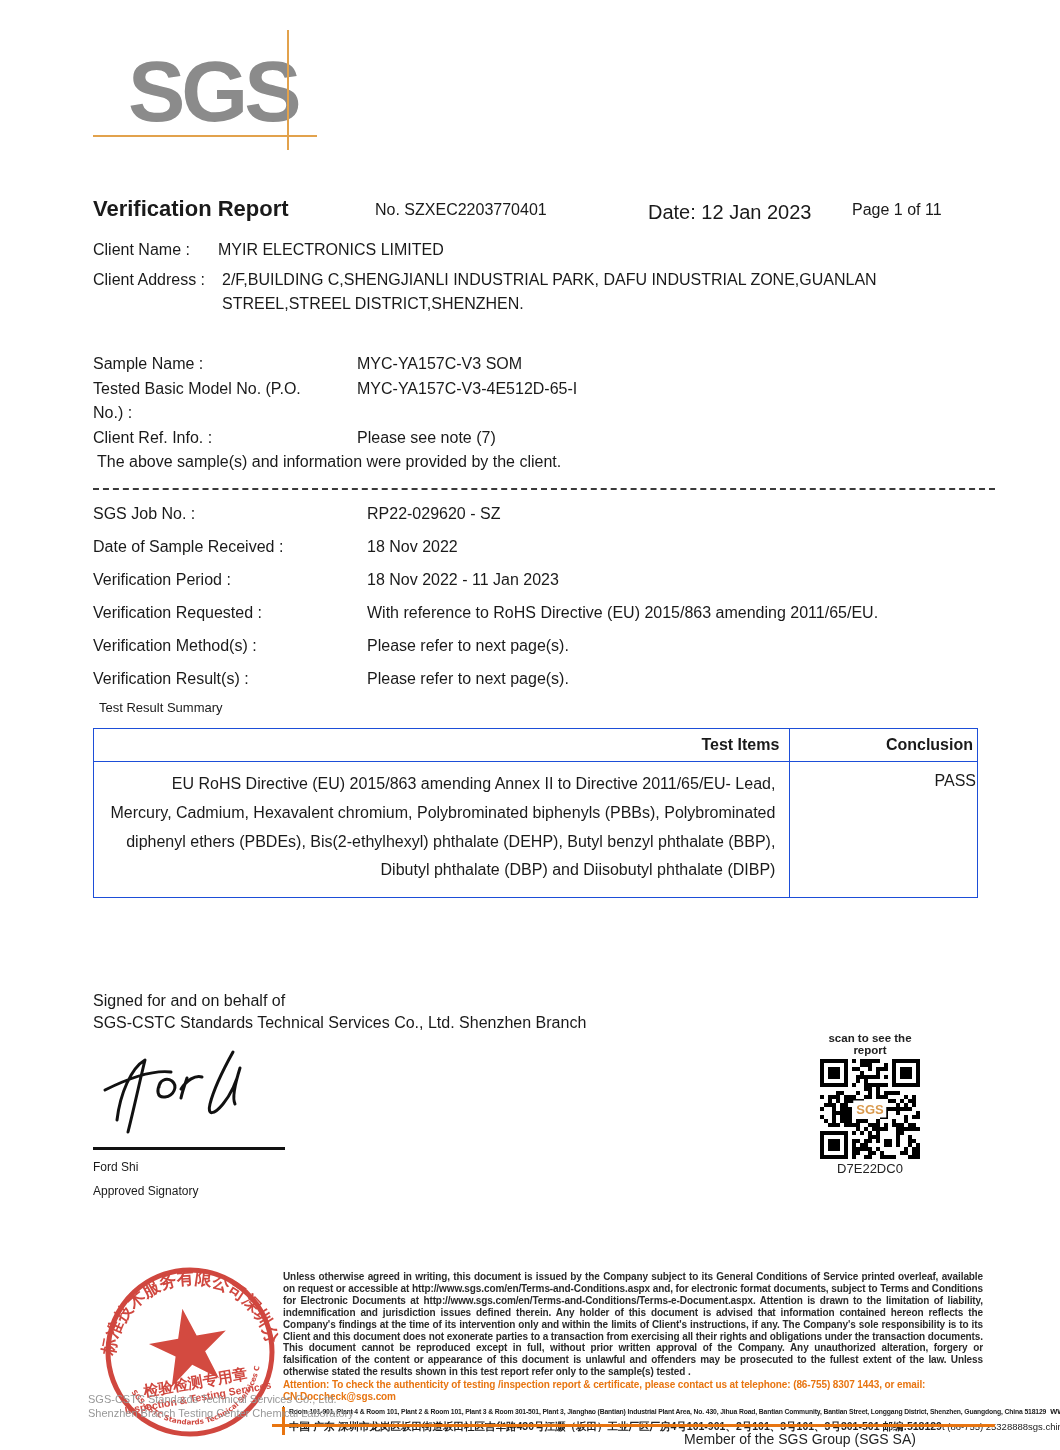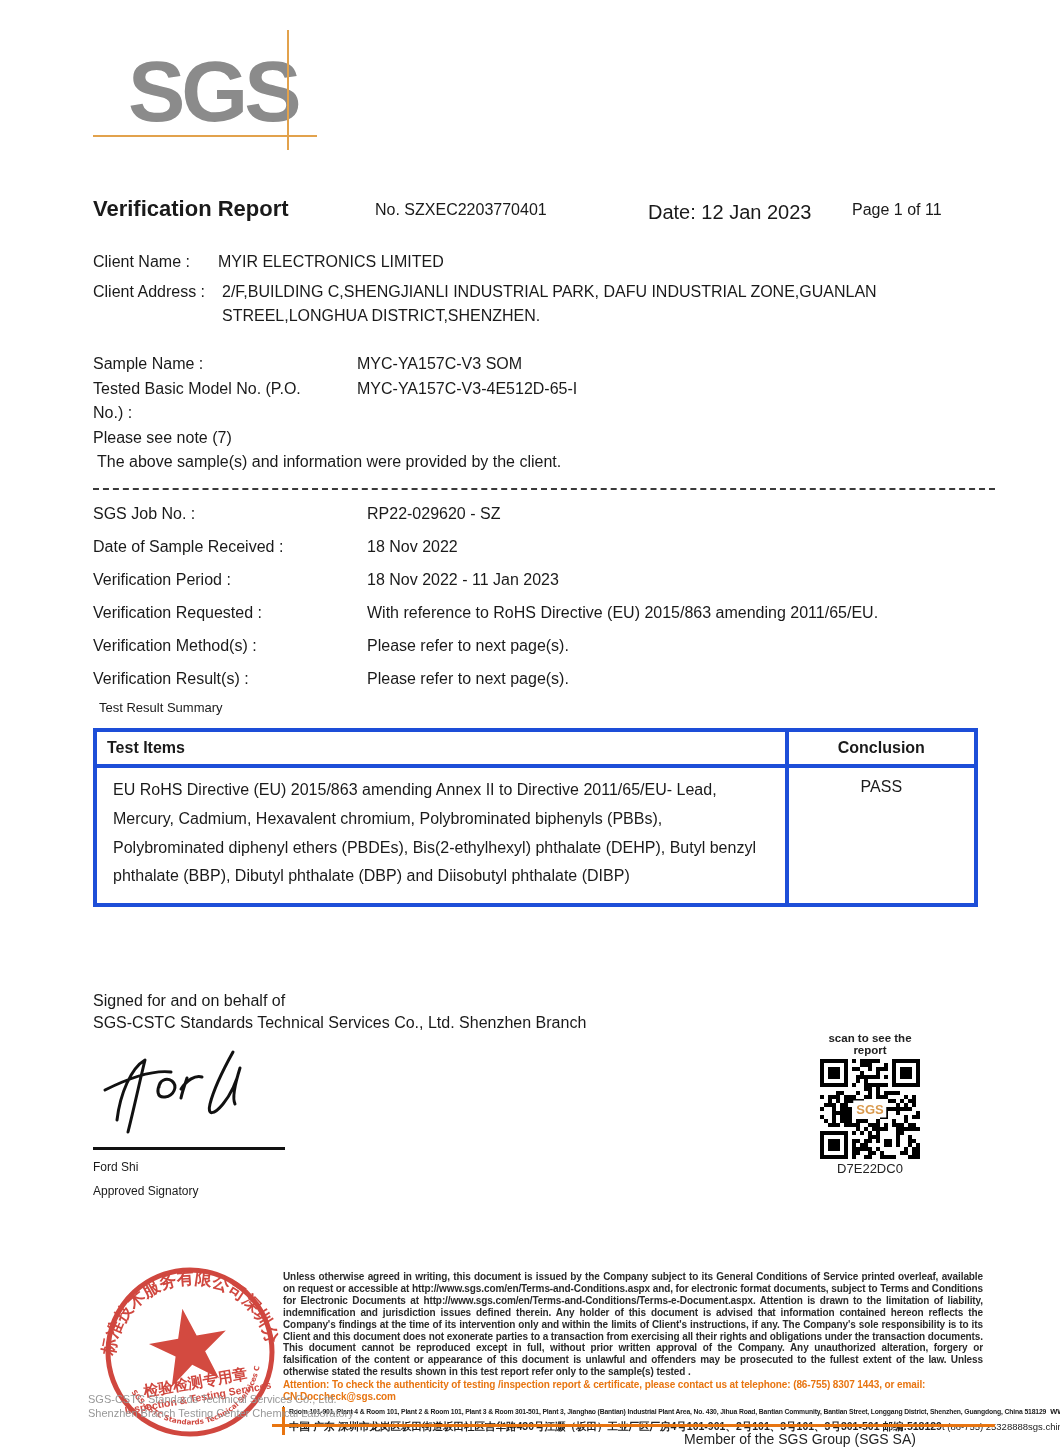--- a/index.html
+++ b/index.html
@@ -17,39 +17,39 @@
   .logo-hline{left:93px;top:135px;width:224px;height:2px;background:#e2a24c;}
   .logo-vline{left:287px;top:30px;width:2px;height:120px;background:#e2a24c;}
   
   .title{left:93px;top:196px;font-size:22px;font-weight:bold;text-align:right;}
   .report-no{left:375px;top:201px;font-size:16px;}
   .report-date{left:648px;top:201px;font-size:20px;}
   .report-page{left:852px;top:201px;font-size:16px;}
   
   .lvrow{display:flex;line-height:24px;font-size:16px;}
   .lv-label{flex:0 0 auto;}
-  .client-block{left:93px;top:250px;width:902px;}
+  .client-block{left:93px;top:238px;width:902px;}
   .client-row1 .lv-label{width:125px;}
   .client-row2{margin-top:6px;}
   .client-row2 .lv-label{width:129px;}
   .sample-block{left:93px;top:352px;width:902px;}
   .sample-block .lvrow{line-height:24.5px;}
   .sample-block .lv-label{width:264px;}
   .sample-note{font-size:16px;line-height:24.5px;padding-left:4px;}
   .dash-sep{left:93px;top:488px;width:902px;border-top:2px dashed #3a3a3a;}
   .job-block{left:93px;top:504px;width:902px;}
   .job-block .lvrow{margin-bottom:13px;line-height:20px;gap:10px;}
   .job-block .lv-label{width:264px;}
   
   .summary-heading{left:99px;top:700px;font-size:13px;}
   .summary-table{
     left:93px;top:728px;width:885px;border:1px solid #555;border-collapse:collapse;
     font-size:16px;
   }
-  .summary-table th,.summary-table td{border:4px solid #1d4ed8;}
+  .summary-table th,.summary-table td{border:1px solid #1d4ed8;text-align:right;}
   .th-items{width:702px;text-align:left;font-weight:bold;padding:7px 10px;}
   .th-concl{width:183px;text-align:center;font-weight:bold;padding:7px 4px;}
   .td-item{padding:8px 14px 12px 16px;line-height:28.8px;vertical-align:top;min-height:128px;}
   .td-concl{text-align:center;vertical-align:top;padding-top:10px;}
   
   .signed-block{left:93px;top:990px;font-size:16px;line-height:22px;}
   .sig-svg{left:95px;top:1042px;}
   .sig-line{left:93px;top:1147px;width:192px;height:2.5px;background:#111;}
   .signer{left:93px;top:1155px;font-size:12px;line-height:24px;}
   
@@ -103,39 +103,40 @@
 
 <div class="abs client-block">
   <div class="lvrow client-row1">
     <div class="lv-label">Client Name :</div>
     <div class="lv-value">MYIR ELECTRONICS LIMITED</div>
   </div>
   <div class="lvrow client-row2">
     <div class="lv-label">Client Address :</div>
     <div class="lv-value">
       <div>2/F,BUILDING C,SHENGJIANLI INDUSTRIAL PARK, DAFU  INDUSTRIAL ZONE,GUANLAN</div>
-      <div>STREEL,LONGHUA DISTRICT,SHENZHEN.</div>
+      <div>STREEL,STREEL DISTRICT,SHENZHEN.</div>
     </div>
   </div>
 </div>
 
 <div class="abs sample-block">
   <div class="lvrow">
     <div class="lv-label">Sample Name :</div>
     <div class="lv-value">MYC-YA157C-V3 SOM</div>
   </div>
   <div class="lvrow">
     <div class="lv-label">Tested Basic Model No. (P.O.</div>
     <div class="lv-value">MYC-YA157C-V3-4E512D-65-I</div>
   </div>
   <div class="lvrow">
     <div class="lv-label">No.) :</div>
     <div class="lv-value"></div>
   </div>
   <div class="lvrow">
+    <div class="lv-label">Client Ref. Info. :</div>
     <div class="lv-value">Please see note (7)</div>
   </div>
   <div class="sample-note">The above sample(s) and information were provided by the client.</div>
 </div>
 
 <div class="abs dash-sep"></div>
 
 <div class="abs job-block">
   <div class="lvrow">
     <div class="lv-label">SGS Job No. :</div>

